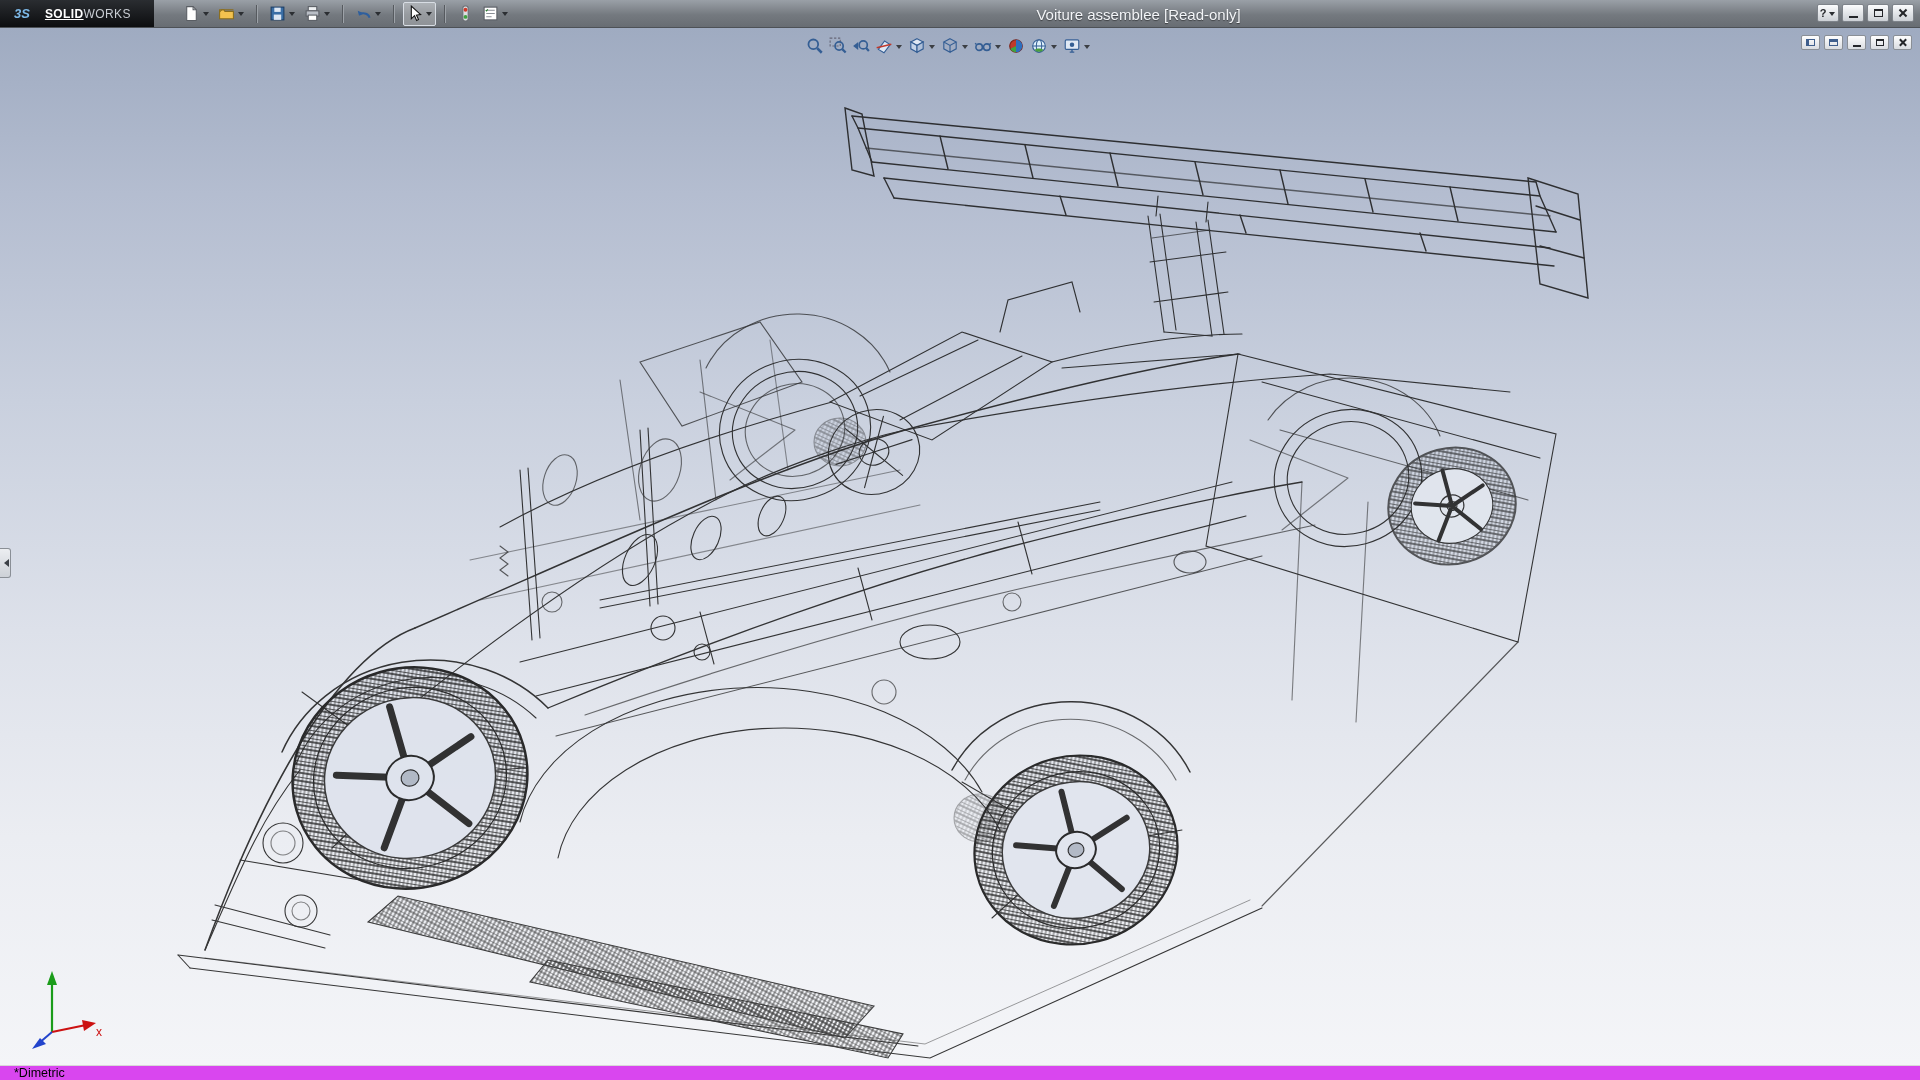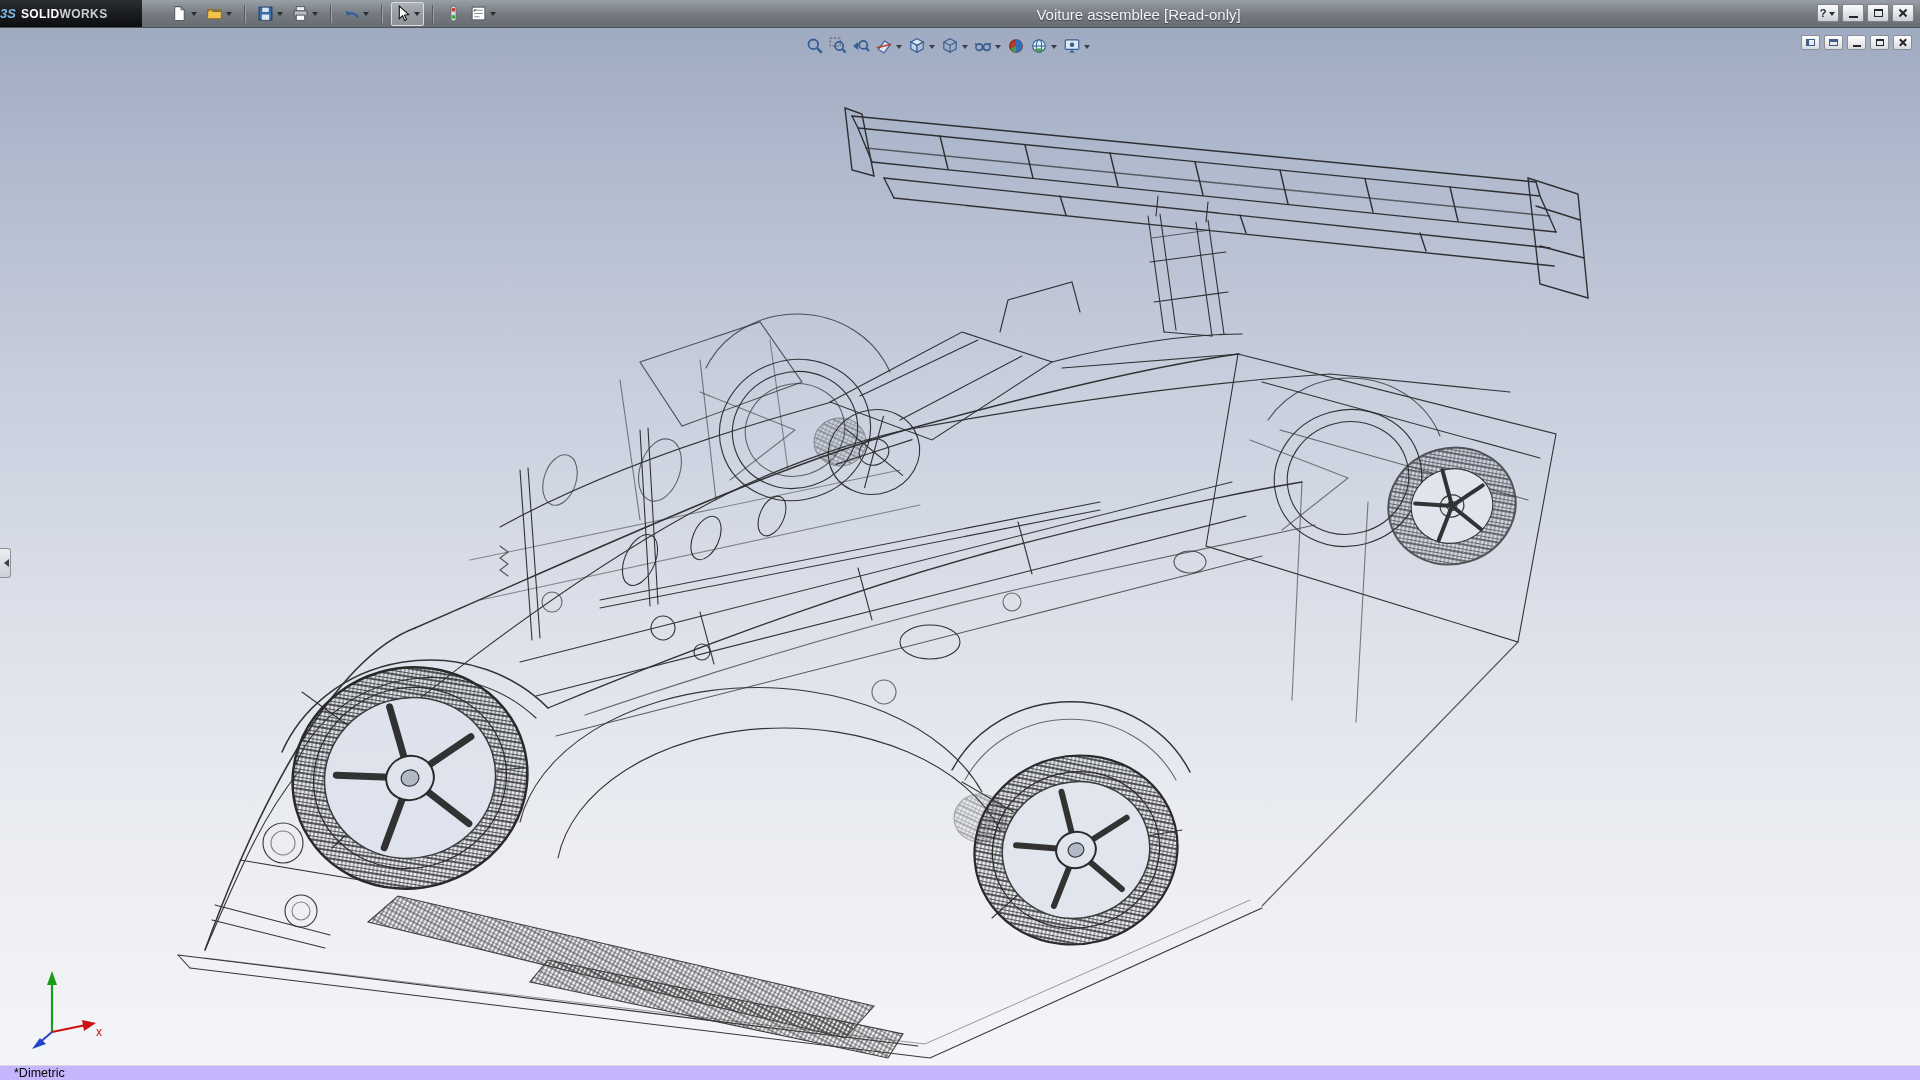--- a/index.html
+++ b/index.html
@@ -3,26 +3,26 @@
 <meta charset="utf-8">
 <style>
   html,body{margin:0;padding:0;width:1920px;height:1080px;overflow:hidden;
     font-family:"Liberation Sans",sans-serif;background:#fff;}
   .app{position:relative;width:1920px;height:1080px;}
 
   
   .titlebar{position:absolute;top:0;left:0;right:0;height:28px;
     background:linear-gradient(#9aa0a7,#74797f 55%,#686d73);
     display:flex;align-items:center;z-index:50;border-bottom:1px solid #4d5156;box-sizing:border-box;}
-  .logo-block{height:100%;width:142px;background:linear-gradient(#2a2d31,#0c0d0f);
-    display:flex;align-items:center;gap:5px;padding:0 0;box-sizing:border-box;flex:none;}
+  .logo-block{height:100%;width:154px;background:linear-gradient(#2a2d31,#0c0d0f);
+    display:flex;align-items:center;gap:15px;padding:0 14px;box-sizing:border-box;flex:none;}
   .logo-mark{color:#7db9e8;font-weight:bold;font-style:italic;font-size:13px;}
   .brand{color:#fff;font-size:12px;letter-spacing:.4px;}
-  .brand b{font-weight:bold;}
-  .brand span{font-weight:bold;color:#c9cdd3;}
+  .brand b{font-weight:bold;text-decoration:underline;}
+  .brand span{font-weight:normal;color:#c9cdd3;}
   .tb-tools{display:flex;align-items:center;margin-left:26px;gap:2px;}
   .tb-btn{display:flex;align-items:center;height:22px;padding:0 2px;border:1px solid transparent;border-radius:2px;}
   .tb-btn.active{background:rgba(255,255,255,.25);border:1px solid #d8dde4;}
   .tb-btn svg{display:block;}
   .dd{width:0;height:0;border:3px solid transparent;border-top:4px solid #2b2e32;margin:4px 1px 0 3px;}
   .tb-sep{width:1px;height:18px;background:#565a5f;border-right:1px solid #9da2a8;margin:0 6px;}
   .tb-title{position:absolute;left:59.3%;top:50%;transform:translate(-50%,-50%);
     color:#f3f5f8;font-size:15px;text-shadow:0 1px 1px rgba(0,0,0,.45);white-space:nowrap;}
   .win-controls{position:absolute;right:6px;top:4px;display:flex;gap:3px;align-items:center;}
   .win-btn{width:22px;height:18px;background:linear-gradient(#fbfcfd,#ccd0d5);
@@ -61,21 +61,21 @@
   .d-close::after{transform:rotate(-45deg);}
 
   
   .left-tab{position:absolute;left:0;top:520px;width:10px;height:28px;background:linear-gradient(#eceef1,#cdd1d7);
     border:1px solid #8a8f96;border-left:none;border-radius:0 3px 3px 0;display:flex;align-items:center;justify-content:center;}
   .left-tab .tri{width:0;height:0;border:4px solid transparent;border-right:5px solid #3c4046;margin-right:2px;}
 
   
   .triad{position:absolute;left:16px;bottom:14px;}
 
-  .bottom-strip{position:absolute;left:0;right:0;bottom:0;height:14px;background:#c4b5fd;border-top:1px solid #d8d8d8;text-decoration:underline;}
+  .bottom-strip{position:absolute;left:0;right:0;bottom:0;height:14px;background:#d946ef;border-top:1px solid #d8d8d8;text-decoration:underline;}
   .bottom-strip .lab{position:absolute;left:14px;top:0px;font-size:12.5px;color:#000;line-height:14px;}
 </style>
 </head>
 <body>
 
 <div class="app">
 
   <div class="titlebar">
     <div class="logo-block">
       <span class="logo-mark">3S</span>

